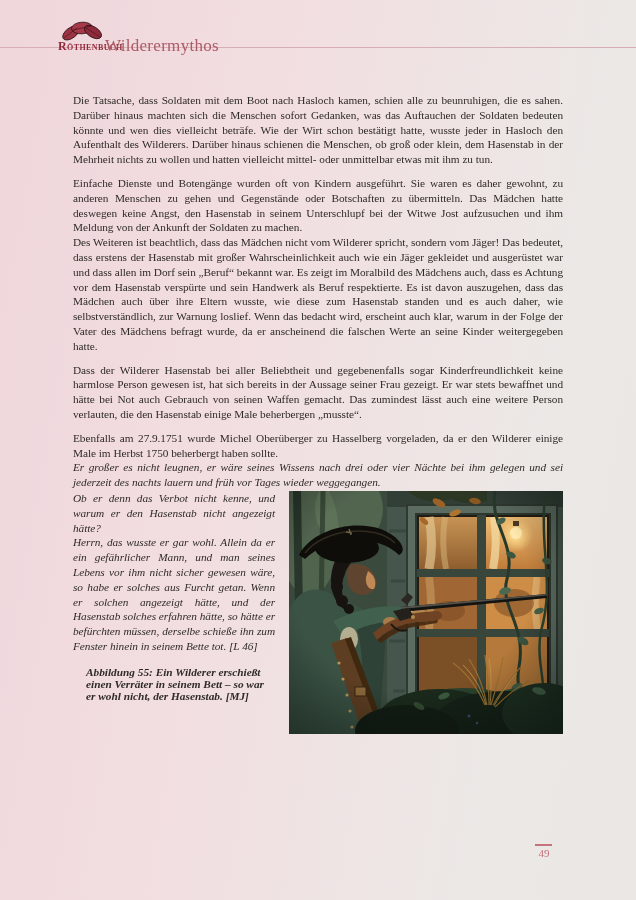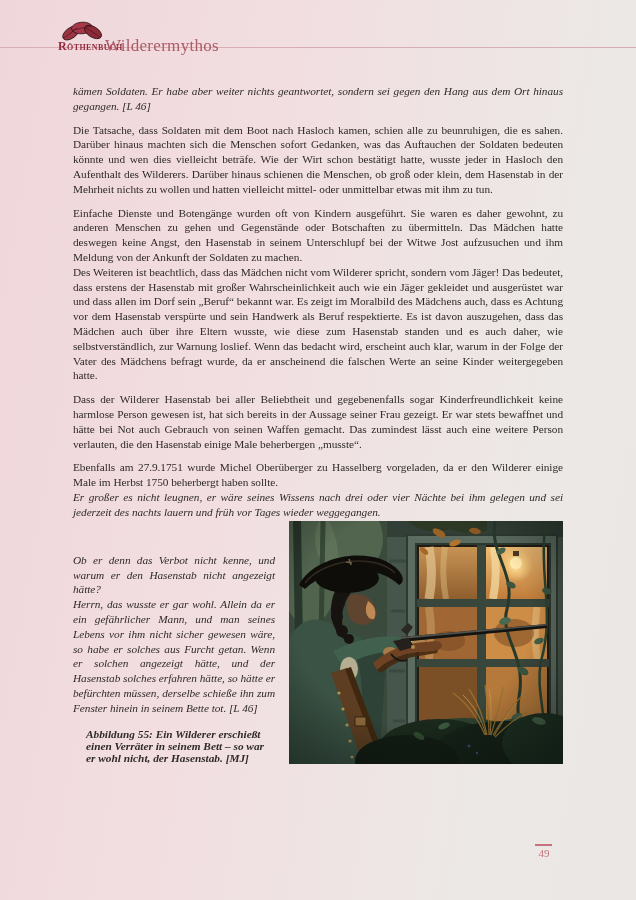--- a/index.html
+++ b/index.html
@@ -40,21 +40,21 @@
     font-size: 11.3px;
     line-height: 14.8px;
     text-align: justify;
     letter-spacing: -0.05px;
   }
   .para.gap { margin-top: 9px; }
   .italic { font-style: italic; }
 
   
   .figure-row {
-    display: flex; align-items: flex-end;
+    display: flex; align-items: flex-start;
     margin-top: 1px;
   }
   .figure-col { width: 202px; flex: 0 0 202px; margin-right: 14px; }
   .photo {
     margin: 0; padding: 0;
     width: 274px; height: 243px; flex: 0 0 274px;
   }
   .photo svg { display:block; }
   .caption {
     margin: 12px 0 0 13px;
@@ -93,21 +93,20 @@
           <path d="M13,11 L31,7"></path>
           <path d="M26,9 L40,18"></path>
         </g>
       </svg>
       <div class="brand-name">Röthenbuch</div>
     </div>
     <div class="chapter-title">Wilderermythos</div>
   </header>
 
   <main class="body">
-    <p class="para italic">kämen Soldaten. Er habe aber weiter nichts geantwortet, sondern sei gegen den Hang aus dem Ort hinaus gegangen. [L 46]</p>
     <p class="para gap">Die Tatsache, dass Soldaten mit dem Boot nach Hasloch kamen, schien alle zu beunruhigen, die es sahen. Darüber hinaus machten sich die Menschen sofort Gedanken, was das Auftauchen der Soldaten bedeuten könnte und wen dies vielleicht beträfe. Wie der Wirt schon bestätigt hatte, wusste jeder in Hasloch den Aufenthalt des Wilderers. Darüber hinaus schienen die Menschen, ob groß oder klein, dem Hasenstab in der Mehrheit nichts zu wollen und hatten vielleicht mittel- oder unmittelbar etwas mit ihm zu tun.</p>
     <p class="para gap">Einfache Dienste und Botengänge wurden oft von Kindern ausgeführt. Sie waren es daher gewohnt, zu anderen Menschen zu gehen und Gegenstände oder Botschaften zu übermitteln. Das Mädchen hatte deswegen keine Angst, den Hasenstab in seinem Unterschlupf bei der Witwe Jost aufzusuchen und ihm Meldung von der Ankunft der Soldaten zu machen.</p>
     <p class="para">Des Weiteren ist beachtlich, dass das Mädchen nicht vom Wilderer spricht, sondern vom Jäger! Das bedeutet, dass erstens der Hasenstab mit großer Wahrscheinlichkeit auch wie ein Jäger gekleidet und ausgerüstet war und dass allen im Dorf sein „Beruf“ bekannt war. Es zeigt im Moralbild des Mädchens auch, dass es Achtung vor dem Hasenstab verspürte und sein Handwerk als Beruf respektierte. Es ist davon auszugehen, dass das Mädchen auch über ihre Eltern wusste, wie diese zum Hasenstab standen und es auch daher, wie selbstverständlich, zur Warnung loslief. Wenn das bedacht wird, erscheint auch klar, warum in der Folge der Vater des Mädchens befragt wurde, da er anscheinend die falschen Werte an seine Kinder weitergegeben hatte.</p>
     <p class="para gap">Dass der Wilderer Hasenstab bei aller Beliebtheit und gegebenenfalls sogar Kinderfreundlichkeit keine harmlose Person gewesen ist, hat sich bereits in der Aussage seiner Frau gezeigt. Er war stets bewaffnet und hätte bei Not auch Gebrauch von seinen Waffen gemacht. Das zumindest lässt auch eine weitere Person verlauten, die den Hasenstab einige Male beherbergen „musste“.</p>
     <p class="para gap">Ebenfalls am 27.9.1751 wurde Michel Oberüberger zu Hasselberg vorgeladen, da er den Wilderer einige Male im Herbst 1750 beherbergt haben sollte.</p>
     <p class="para italic">Er großer es nicht leugnen, er wäre seines Wissens nach drei oder vier Nächte bei ihm gelegen und sei jederzeit des nachts lauern und früh vor Tages wieder weggegangen.</p>
 
     <section class="figure-row">
       <div class="figure-col">
         <p class="para italic">Ob er denn das Verbot nicht kenne, und warum er den Hasenstab nicht angezeigt hätte?</p>

